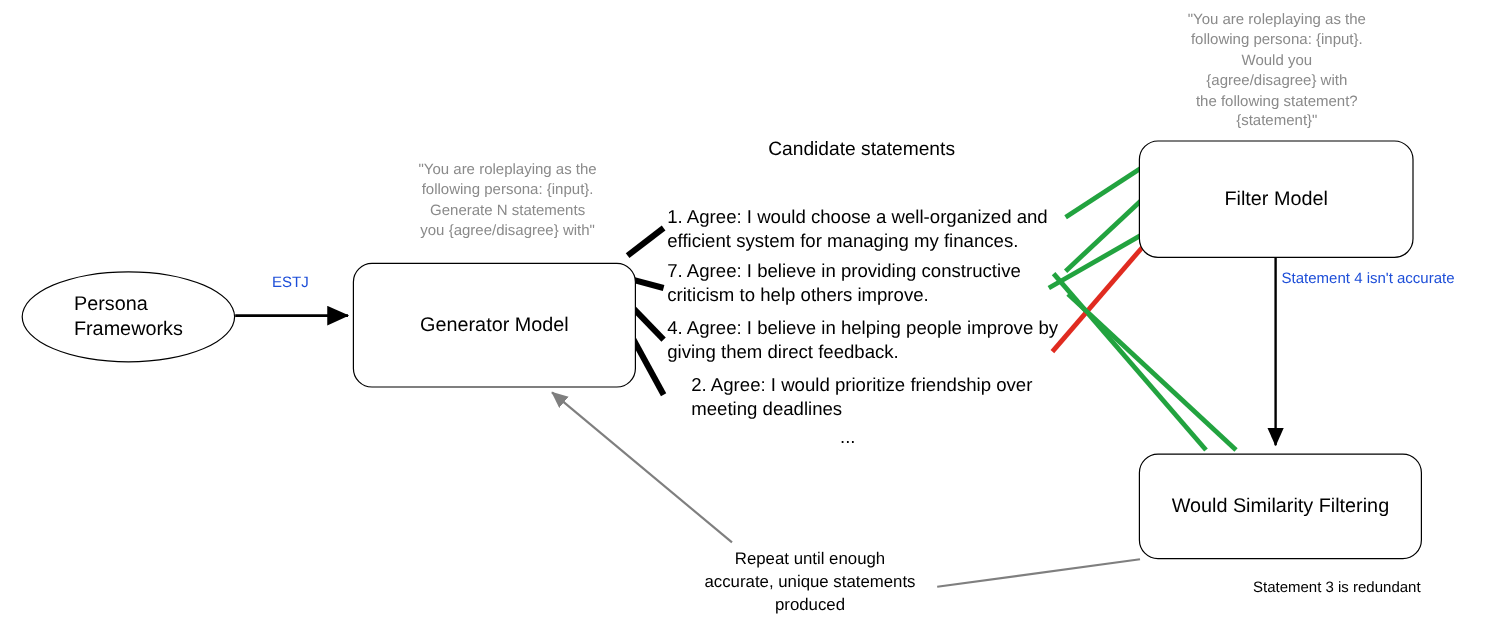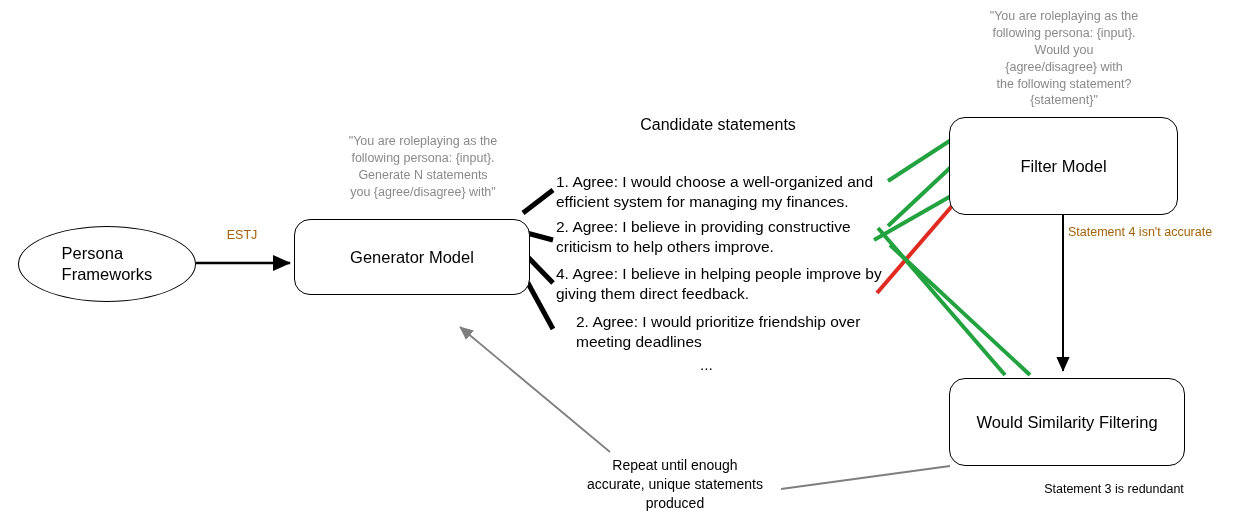--- a/index.html
+++ b/index.html
@@ -60,21 +60,21 @@
     position: absolute;
     font-size: 12.5px;
     color: #000000;
     text-align: center;
     white-space: pre-line;
     line-height: 1.35;
   }
   .edge-label {
     position: absolute;
     font-size: 12.5px;
-    color: #a16207;
+    color: #1d4ed8;
     text-align: center;
     white-space: pre-line;
   }
   #statements-title {
     position: absolute;
     left: 618px;
     top: 116px;
     width: 200px;
     font-size: 16px;
     text-align: center;
@@ -128,21 +128,21 @@
     <line x1="950" y1="466" x2="781" y2="489" stroke="#7f7f7f" stroke-width="1.8"></line>
 
     <line x1="610" y1="452" x2="460" y2="327" stroke="#7f7f7f" stroke-width="1.8" marker-end="url(#arrow-gray)"></line>
   </svg>
 
   <div class="node ellipse" style="left:18px; top:226px; width:178px; height:76px;">
     <span class="node-label">Persona
 Frameworks</span>
   </div>
 
-  <div class="node rounded" style="left:294px; top:219px; width:236px; height:76px;">
+  <div class="node rounded" style="left:294px; top:219px; width:236px; height:104px;">
     <span class="node-label">Generator Model</span>
   </div>
 
   <div class="node rounded" style="left:949px; top:117px; width:229px; height:98px;">
     <span class="node-label">Filter Model</span>
   </div>
 
   <div class="node rounded" style="left:949px; top:378px; width:236px; height:88px;">
     <span class="node-label">Would Similarity Filtering</span>
   </div>
@@ -160,21 +160,21 @@
 following persona: {input}.
 Would you
 {agree/disagree} with
 the following statement?
 {statement}"</div>
 
   <div id="statements-title">Candidate statements</div>
 
   <div class="statement" style="left:556px; top:172px; width:340px;">1. Agree: I would choose a well-organized and
     efficient system for managing my finances.</div>
-  <div class="statement" style="left:556px; top:217px; width:320px;">2. Agree: I believe in providing constructive
+  <div class="statement" style="left:556px; top:217px; width:320px;">7. Agree: I believe in providing constructive
     criticism to help others improve.</div>
   <div class="statement" style="left:556px; top:264px; width:350px;">4. Agree: I believe in helping people improve by
     giving them direct feedback.</div>
   <div class="statement" style="left:576px; top:312px; width:330px;">2. Agree: I would prioritize friendship over
     meeting deadlines</div>
   <div id="ellipsis">...</div>
 
   <div class="caption" style="left:1019px; top:481px; width:190px;">Statement 3 is redundant</div>
 
   <div class="caption" style="left:565px; top:456px; width:220px; font-size:14px;">Repeat until enough

